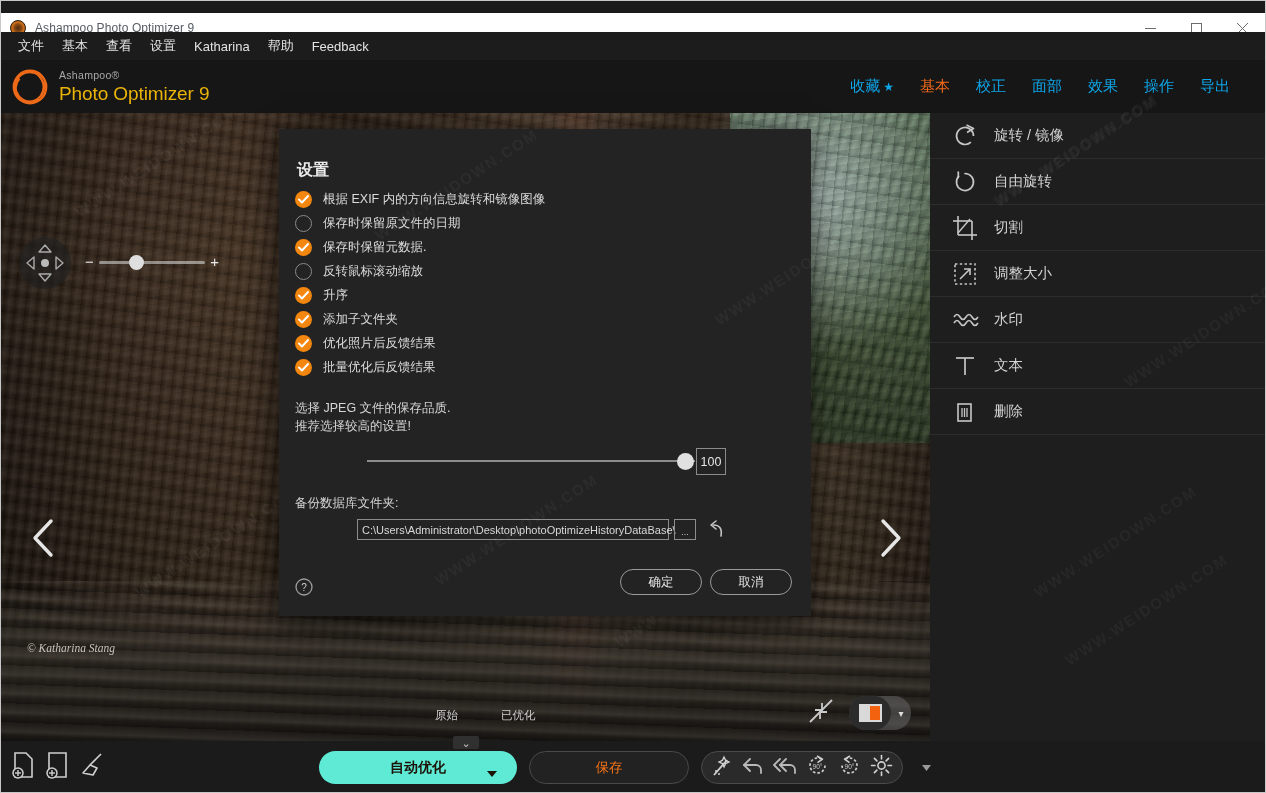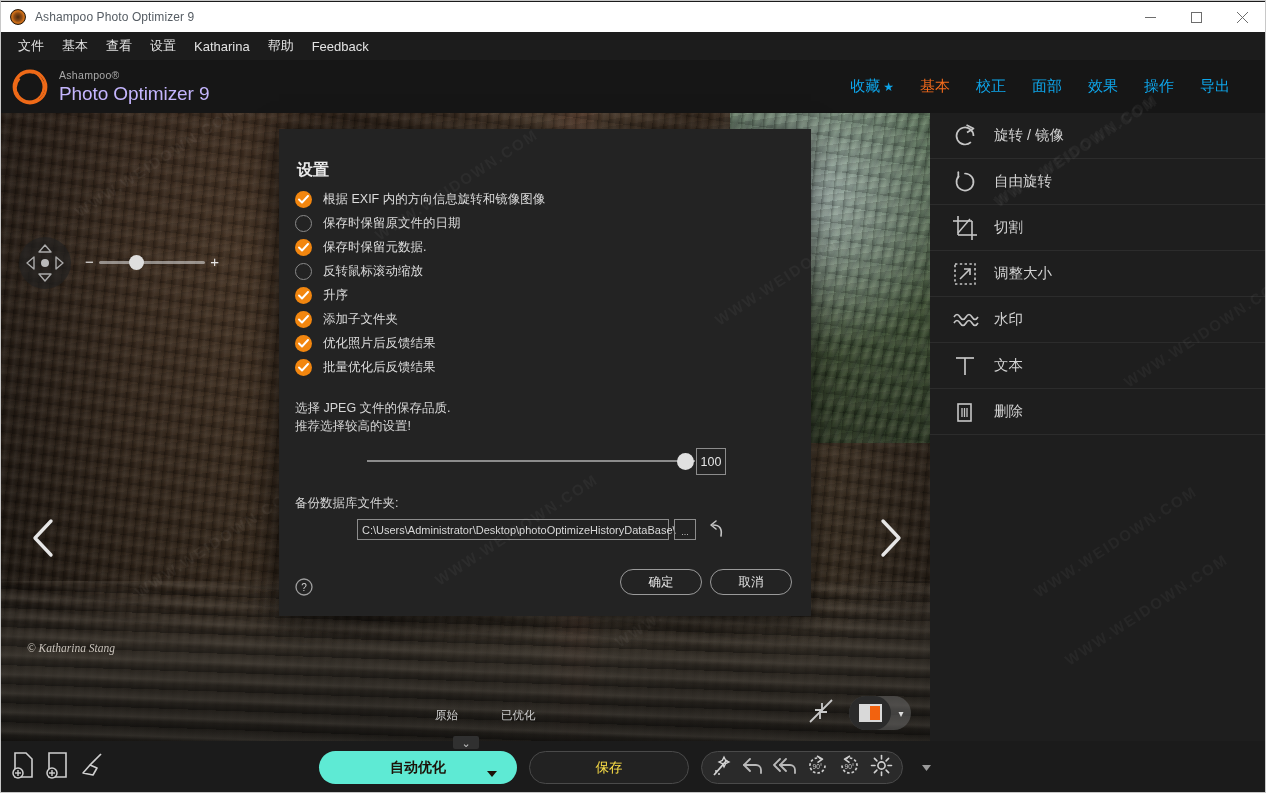--- a/index.html
+++ b/index.html
@@ -11,21 +11,21 @@
   }
   #app {
     position: relative;
     width: 1266px; height: 793px;
     background: #1b1b1b;
     border: 1px solid #c8c8c8;
   }
 
   
   #titlebar {
-    position: absolute; left: 0; top: 1px; width: 1264px; height: 31px;
+    position: absolute; left: 0; top: 12px; width: 1264px; height: 31px;
     background: #ffffff;
     display: flex; align-items: center;
     border-bottom: 1px solid #e8e8e8;
   }
   #app-icon {
     width: 16px; height: 16px; margin-left: 9px; margin-right: 9px;
     border-radius: 50%;
     background: radial-gradient(circle at 50% 50%, #4a2a10 0%, #8b4a14 38%, #d4731a 62%, #1d1308 100%);
     border: 1px solid #2a1a0a;
   }
@@ -52,21 +52,21 @@
   
   #brandbar {
     position: absolute; left: 0; top: 59px; width: 1264px; height: 53px;
     background: #161616;
     display: flex; align-items: center;
   }
   #logo-wrap { display: flex; align-items: center; padding-left: 10px; }
   #logo-mark { width: 38px; height: 38px; }
   #logo-txt { margin-left: 10px; line-height: 1; }
   #logo-sub { font-size: 10.5px; color: #a9a9a9; letter-spacing: .3px; }
-  #logo-main { font-size: 19px; color: #c4b5fd; margin-top: 3px; letter-spacing: -.1px; }
+  #logo-main { font-size: 19px; color: #eab308; margin-top: 3px; letter-spacing: -.1px; }
 
   #topnav { margin-left: auto; display: flex; align-items: center; padding-right: 22px; }
   .nav-item {
     font-size: 15px; color: #0ea5e9; padding: 6px 13px; white-space: nowrap;
   }
   .nav-item.active { color: #f26a1b; }
   .nav-item .star { font-size: 12px; margin-left: 3px; }
 
   
   #canvas-area {
@@ -193,21 +193,21 @@
     display: flex; align-items: center; justify-content: center;
     position: relative;
   }
   #auto-label { font-size: 14px; color: #1c1208; font-weight: bold; }
   #auto-caret { position: absolute; right: 20px; top: 13px; }
   #save-btn {
     width: 160px; height: 33px; border-radius: 17px;
     border: 1px solid #4a4a4a; background: #222222;
     display: flex; align-items: center; justify-content: center;
   }
-  #save-label { font-size: 13.5px; color: #fde047; }
+  #save-label { font-size: 13.5px; color: #f97316; }
   #tool-group {
     height: 33px; border-radius: 17px; border: 1px solid #4a4a4a;
     background: #2a2a2a;
     display: flex; align-items: center; padding: 0 8px; gap: 7px;
   }
   #tool-caret-box {
     width: 22px; height: 33px; display: flex; align-items: center; justify-content: center;
   }
   #panel-toggle {
     position: absolute; left: 452px; top: 735px; width: 26px; height: 13px;

